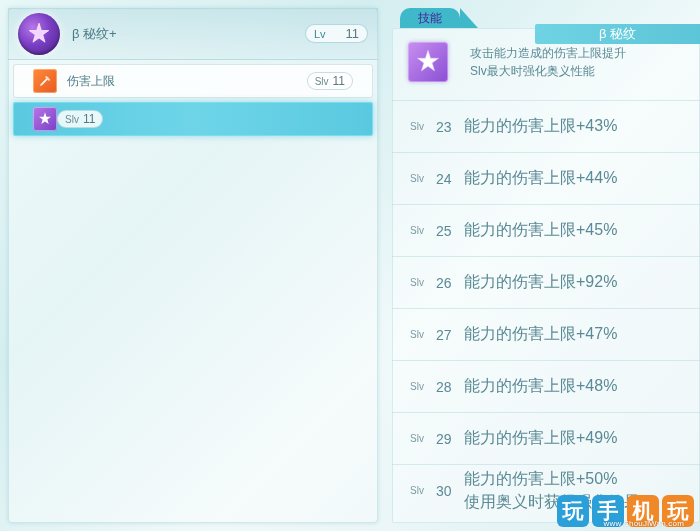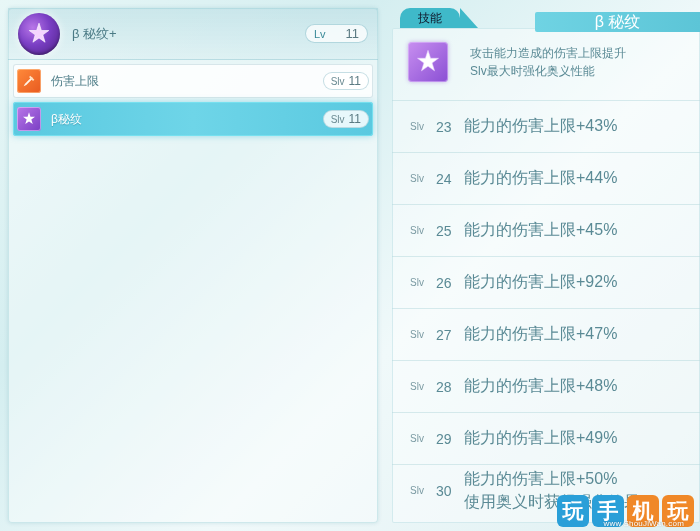--- a/index.html
+++ b/index.html
@@ -59,21 +59,21 @@
       font-size: 11px;
       color: #3a8a98;
       text-align: right;
     }
     .lv-badge .num { font-size: 13px; color: #5a7a82; font-weight: 500;}
     .skill-row {
       display: flex;
       align-items: center;
       height: 34px;
       margin: 4px 5px 0 5px;
-      padding: 0 4px;
+      padding: 0 20px;
       border-radius: 3px;
       cursor: pointer;
     }
     .skill-row.normal {
       background: rgba(255,255,255,0.82);
       box-shadow: inset 0 0 0 1px rgba(200,220,225,0.7);
     }
     .skill-row.selected {
       background: linear-gradient(90deg, #5ac9e0 0%, #6ed5e8 50%, #5ac9e0 100%);
       box-shadow: 0 0 6px rgba(70,190,215,0.5), inset 0 0 0 1px rgba(120,225,240,0.9);
@@ -130,42 +130,42 @@
       display: flex;
       align-items: center;
       position: relative;
     }
     .tab-label {
       position: relative;
       height: 20px;
       line-height: 20px;
       padding: 0 18px;
       background: #3fb9c9;
-      color: #0f172a;
+      color: #4c1d95;
       font-size: 12px;
       border-radius: 10px 10px 0 0;
       margin-left: 8px;
     }
     .tab-label::after {
       content: "";
       position: absolute;
       right: -18px;
       top: 0;
       border-top: 20px solid transparent;
       border-left: 18px solid #3fb9c9;
     }
     .title-bar {
       position: absolute;
       right: 0;
-      top: 4px;
+      top: 16px;
       height: 20px;
       width: 165px;
       background: linear-gradient(90deg, #6fd3e3, #5cc5d7);
       color: #fff;
-      font-size: 16px;
+      font-size: 13px;
       display: flex;
       align-items: center;
       justify-content: center;
       border-radius: 2px 0 0 2px;
     }
     .right-body {
       background: rgba(255,255,255,0.45);
       border-radius: 2px;
       height: 495px;
       box-shadow: inset 0 0 0 1px rgba(180,220,225,0.5);
@@ -281,21 +281,20 @@
       <span class="num">11</span>
     </div>
   </div>
 
   <div class="skill-row selected">
     <div class="skill-icon rune">
       <svg viewBox="0 0 24 24">
           <path d="M12 2l2.2 6.8H21l-5.5 4 2.1 6.8L12 15.6 6.4 19.6l2.1-6.8L3 8.8h6.8z" fill="#fff"></path>
         </svg>
     </div>
-    <div class="skill-name">β秘纹</div>
     <div class="slv-badge">
       <span>Slv</span>
       <span class="num">11</span>
     </div>
   </div>
 </div>
 
 <div class="right-panel">
   <div class="right-header">
     <div class="tab-label">技能</div>

